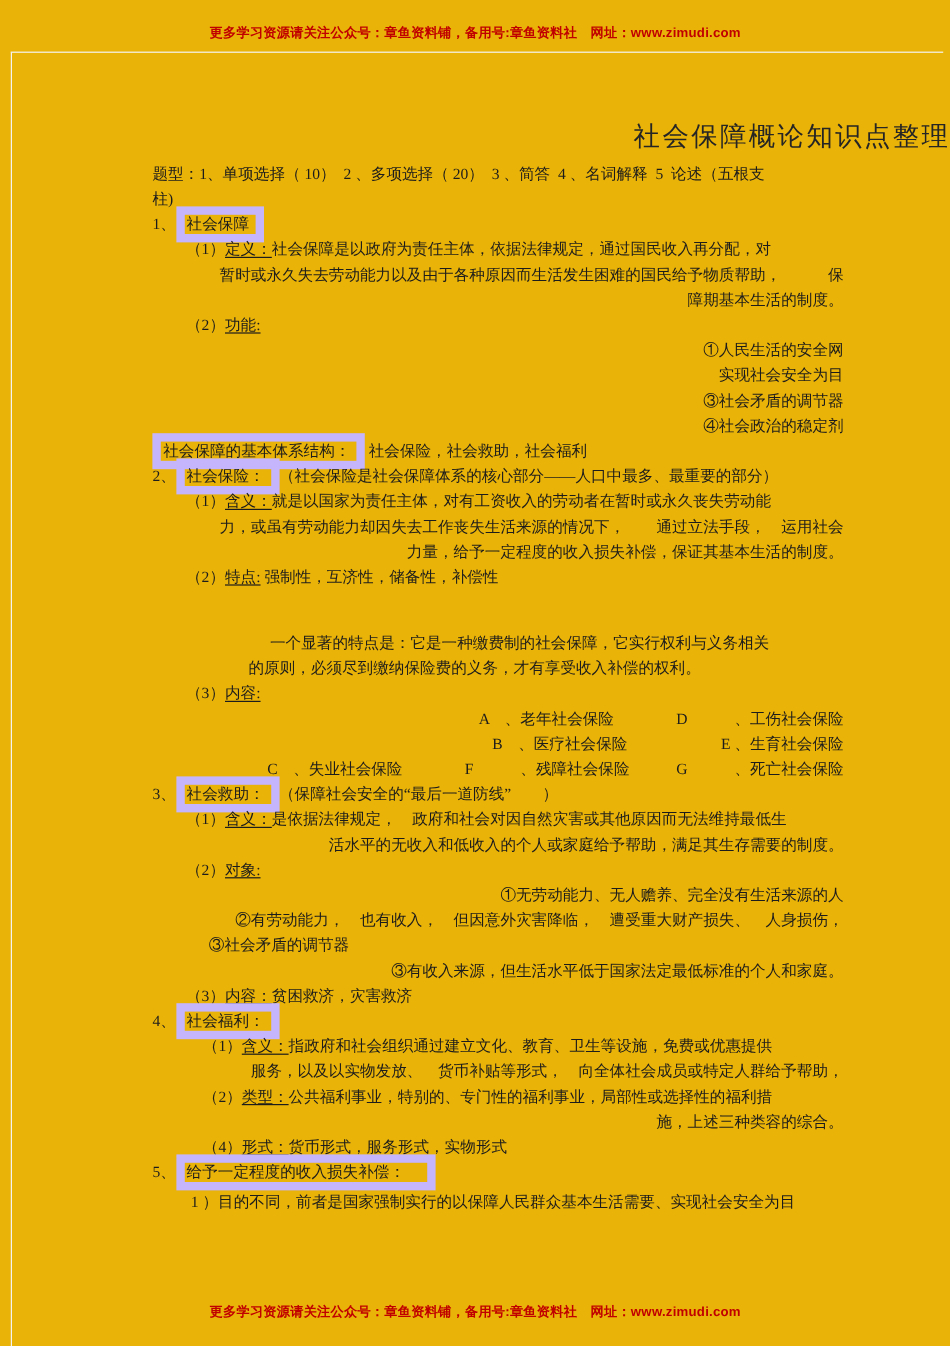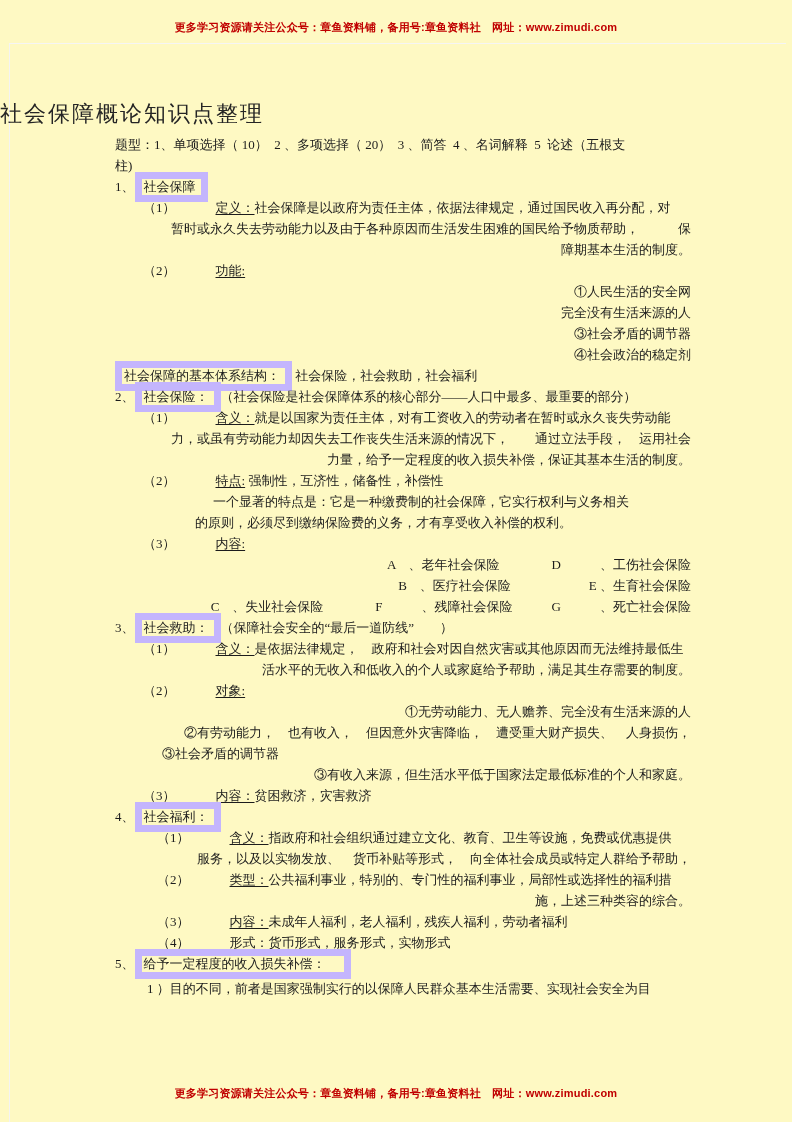--- a/index.html
+++ b/index.html
@@ -4,72 +4,71 @@
 <style>
   * { margin: 0; padding: 0; box-sizing: border-box; }
   html, body { background: #ffffff; }
   body {
     width: 792px; height: 1122px;
     position: relative;
     font-family: "Liberation Serif", "DejaVu Serif", serif;
     color: #1c1c1c;
     overflow: hidden;
   }
-  .page { position: absolute; inset: 0; background: #fef9c3; }
+  .page { position: absolute; inset: 0; background: #eab308; }
   .scan-edge {
     position: absolute; left: 9px; top: 43px; right: 6px; bottom: -2px;
     border-left: 1px solid #f3f3f3; border-top: 1px solid #f5f5f5;
     pointer-events: none;
   }
   .notice {
     position: absolute; left: 0; width: 100%;
     text-align: center;
     color: #c00000;
     font-family: "Liberation Sans", "DejaVu Sans", sans-serif;
     font-weight: 700;
     font-size: 11px;
     letter-spacing: 0.2px;
     white-space: pre;
   }
   .notice-top { top: 20px; }
   .notice-bottom { top: 1086px; }
   .doc-title {
     position: absolute; top: 99px; left: 0; width: 100%;
-    text-align: left;
+    text-align: right;
     font-size: 22px;
     letter-spacing: 2px;
     color: #252525;
   }
   .doc {
-    position: absolute; top: 134px; left: 115px; width: 576px;
+    position: absolute; top: 134px; left: 127px; width: 576px;
   }
   .line {
     height: 21px; line-height: 21px;
     font-size: 13px;
     white-space: pre;
     color: #1c1c1c;
   }
   
   .lv0 { padding-left: 0; }
   .lv1 { padding-left: 8px; }
   .lv2 { padding-left: 28px; }
   .lv3 { padding-left: 37px; text-align: right; }
   .lv4 { padding-left: 42px; }
   .lv5 { padding-left: 47px; }
   .lv6 { padding-left: 67px; text-align: right; }
   .lv7 { padding-left: 80px; }
-  .lv8 { padding-left: 98px; }
+  .lv8 { padding-left: 98px; margin-top: 34px; }
   .seg.box {
     border: 7px solid #c4b5fd;
     padding: 0 5px 1px 2px;
   }
   .seg.u {
     text-decoration: underline;
     text-underline-offset: 2px;
-    margin-left: 40px;
   }
 </style>
 </head>
 <body>
 
 <div class="page">
   <div class="scan-edge"></div>
 
   <div class="notice notice-top">更多学习资源请关注公众号：章鱼资料铺，备用号:章鱼资料社　网址：www.zimudi.com</div>
 
@@ -77,21 +76,21 @@
 
   <div class="doc">
       <div class="line lv0"><span class="seg">题型：1、单项选择（ 10）  2 、多项选择（ 20）  3 、简答  4 、名词解释  5  论述（五根支</span></div>
       <div class="line lv0"><span class="seg">柱)</span></div>
       <div class="line lv0"><span class="seg">1、</span><span class="seg box">社会保障</span></div>
       <div class="line lv2"><span class="seg">（1）</span><span class="seg u">定义：</span><span class="seg">社会保障是以政府为责任主体，依据法律规定，通过国民收入再分配，对</span></div>
       <div class="line lv3"><span class="seg">暂时或永久失去劳动能力以及由于各种原因而生活发生困难的国民给予物质帮助，　　　保</span></div>
       <div class="line lv3"><span class="seg">障期基本生活的制度。</span></div>
       <div class="line lv2"><span class="seg">（2）</span><span class="seg u">功能:</span></div>
       <div class="line lv3"><span class="seg">①人民生活的安全网</span></div>
-      <div class="line lv3"><span class="seg">完全没有生活来源的人</span></div>
+      <div class="line lv3"><span class="seg">实现社会安全为目</span></div>
       <div class="line lv3"><span class="seg">③社会矛盾的调节器</span></div>
       <div class="line lv3"><span class="seg">④社会政治的稳定剂</span></div>
       <div class="line lv0"><span class="seg box">社会保障的基本体系结构：</span><span class="seg"> 社会保险，社会救助，社会福利</span></div>
       <div class="line lv0"><span class="seg">2、</span><span class="seg box">社会保险：</span><span class="seg">（社会保险是社会保障体系的核心部分——人口中最多、最重要的部分）</span></div>
       <div class="line lv2"><span class="seg">（1）</span><span class="seg u">含义：</span><span class="seg">就是以国家为责任主体，对有工资收入的劳动者在暂时或永久丧失劳动能</span></div>
       <div class="line lv3"><span class="seg">力，或虽有劳动能力却因失去工作丧失生活来源的情况下，　　通过立法手段，　运用社会</span></div>
       <div class="line lv3"><span class="seg">力量，给予一定程度的收入损失补偿，保证其基本生活的制度。</span></div>
       <div class="line lv2"><span class="seg">（2）</span><span class="seg u">特点:</span><span class="seg"> 强制性，互济性，储备性，补偿性</span></div>
       <div class="line lv8"><span class="seg">一个显著的特点是：它是一种缴费制的社会保障，它实行权利与义务相关</span></div>
       <div class="line lv7"><span class="seg">的原则，必须尽到缴纳保险费的义务，才有享受收入补偿的权利。</span></div>
@@ -106,20 +105,19 @@
       <div class="line lv6"><span class="seg">①无劳动能力、无人赡养、完全没有生活来源的人</span></div>
       <div class="line lv6"><span class="seg">②有劳动能力，　也有收入，　但因意外灾害降临，　遭受重大财产损失、　人身损伤，</span></div>
       <div class="line lv5"><span class="seg">③社会矛盾的调节器</span></div>
       <div class="line lv6"><span class="seg">③有收入来源，但生活水平低于国家法定最低标准的个人和家庭。</span></div>
       <div class="line lv2"><span class="seg">（3）</span><span class="seg u">内容：</span><span class="seg">贫困救济，灾害救济</span></div>
       <div class="line lv0"><span class="seg">4、</span><span class="seg box">社会福利：</span></div>
       <div class="line lv4"><span class="seg">（1）</span><span class="seg u">含义：</span><span class="seg">指政府和社会组织通过建立文化、教育、卫生等设施，免费或优惠提供</span></div>
       <div class="line lv6"><span class="seg">服务，以及以实物发放、　货币补贴等形式，　向全体社会成员或特定人群给予帮助，</span></div>
       <div class="line lv4"><span class="seg">（2）</span><span class="seg u">类型：</span><span class="seg">公共福利事业，特别的、专门性的福利事业，局部性或选择性的福利措</span></div>
       <div class="line lv6"><span class="seg">施，上述三种类容的综合。</span></div>
-      <div class="line lv4"><span class="seg">（3）</span><span class="seg u">内容：</span><span class="seg">未成年人福利，老人福利，残疾人福利，劳动者福利</span></div>
       <div class="line lv4"><span class="seg">（4）</span><span class="seg u">形式：</span><span class="seg">货币形式，服务形式，实物形式</span></div>
       <div class="line lv0"><span class="seg">5、</span><span class="seg box">给予一定程度的收入损失补偿：　</span></div>
       <div class="line lv1" style="margin-top: 4px; margin-left: 24px;"><span class="seg">1 ）目的不同，前者是国家强制实行的以保障人民群众基本生活需要、实现社会安全为目</span></div>
     </div>
 
   <div class="notice notice-bottom">更多学习资源请关注公众号：章鱼资料铺，备用号:章鱼资料社　网址：www.zimudi.com</div>
 </div>
 
 </body></html>

